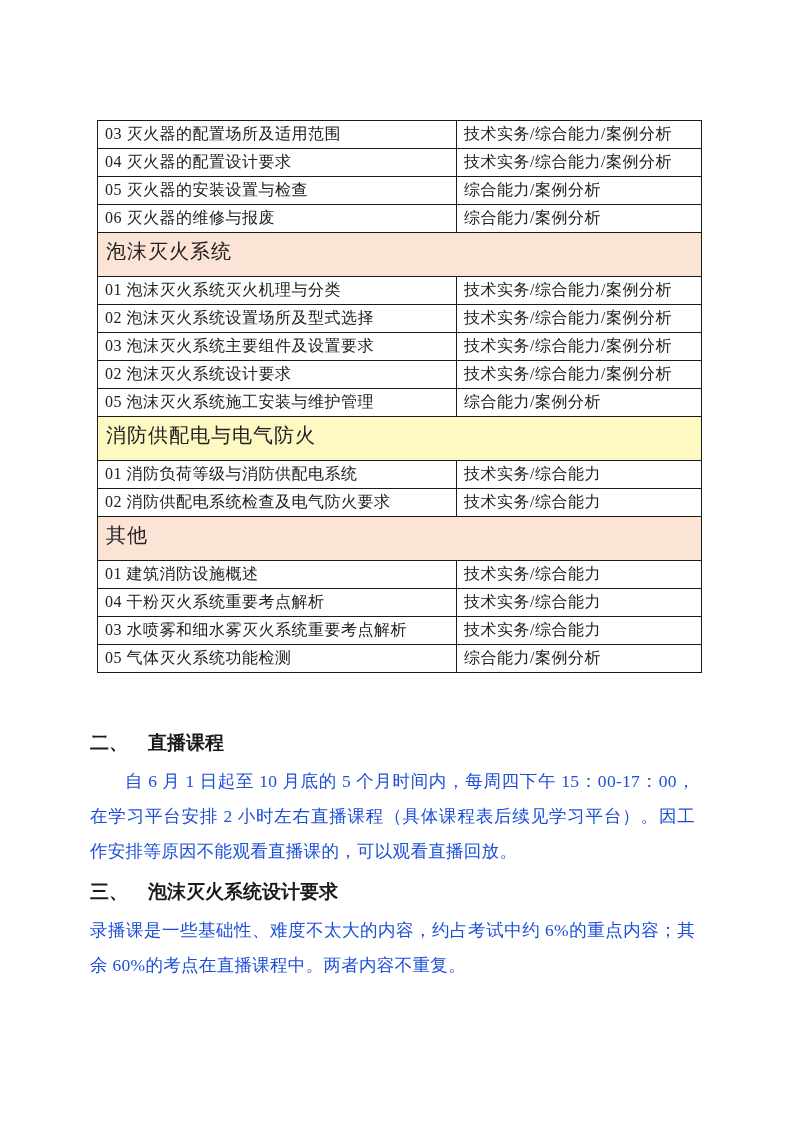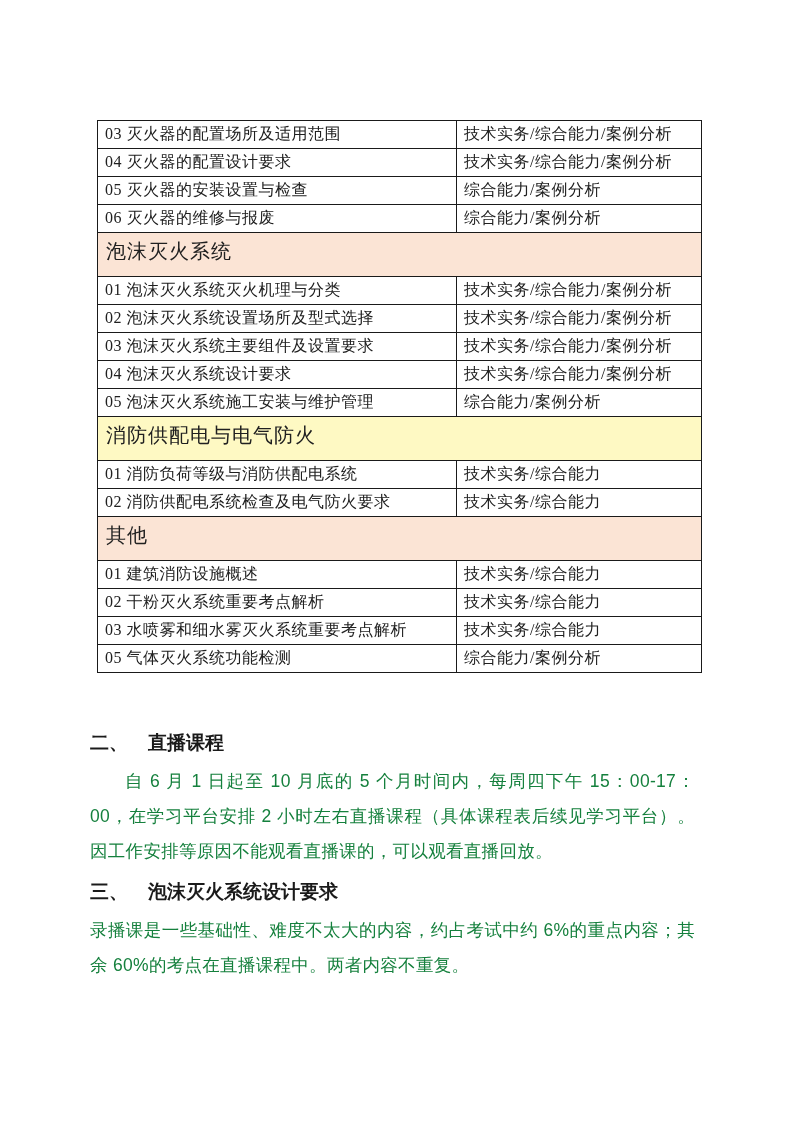--- a/index.html
+++ b/index.html
@@ -53,25 +53,25 @@
     align-items: baseline;
     gap: 20px;
     font-family: "Liberation Sans", "DejaVu Sans", sans-serif;
     font-size: 19px;
     font-weight: bold;
     color: #1a1a1a;
     line-height: 27px;
     margin: 0 0 8px 0;
   }
   .doc-section p {
-    font-family: Liberation Sans, sans-serif;
+    font-family: Liberation Serif, serif;
     font-size: 17.5px;
     line-height: 35px;
     text-align: justify;
-    color: #15803d;
+    color: #1d4ed8;
     letter-spacing: 0.3px;
     margin: 0 8px 9px 0;
   }
   .doc-section p.indent { text-indent: 2em; }
 </style>
 </head>
 <body>
 
 <div class="page">
 
@@ -114,21 +114,21 @@
     <td class="topic">02 泡沫灭火系统设置场所及型式选择</td>
     <td class="subjects">技术实务/综合能力/案例分析</td>
   </tr>
 
   <tr>
     <td class="topic">03 泡沫灭火系统主要组件及设置要求</td>
     <td class="subjects">技术实务/综合能力/案例分析</td>
   </tr>
 
   <tr>
-    <td class="topic">04 泡沫灭火系统设计要求</td>
+    <td class="topic">02 泡沫灭火系统设计要求</td>
     <td class="subjects">技术实务/综合能力/案例分析</td>
   </tr>
 
   <tr>
     <td class="topic">05 泡沫灭火系统施工安装与维护管理</td>
     <td class="subjects">综合能力/案例分析</td>
   </tr>
 
   <tr>
     <td class="section-cell" colspan="2" style="background: #fef9c3;">消防供配电与电气防火</td>
@@ -147,21 +147,21 @@
   <tr>
     <td class="section-cell" colspan="2" style="background: rgb(251, 228, 213);">其他</td>
   </tr>
 
   <tr>
     <td class="topic">01 建筑消防设施概述</td>
     <td class="subjects">技术实务/综合能力</td>
   </tr>
 
   <tr>
-    <td class="topic">02 干粉灭火系统重要考点解析</td>
+    <td class="topic">04 干粉灭火系统重要考点解析</td>
     <td class="subjects">技术实务/综合能力</td>
   </tr>
 
   <tr>
     <td class="topic">03 水喷雾和细水雾灭火系统重要考点解析</td>
     <td class="subjects">技术实务/综合能力</td>
   </tr>
 
   <tr>
     <td class="topic">05 气体灭火系统功能检测</td>

